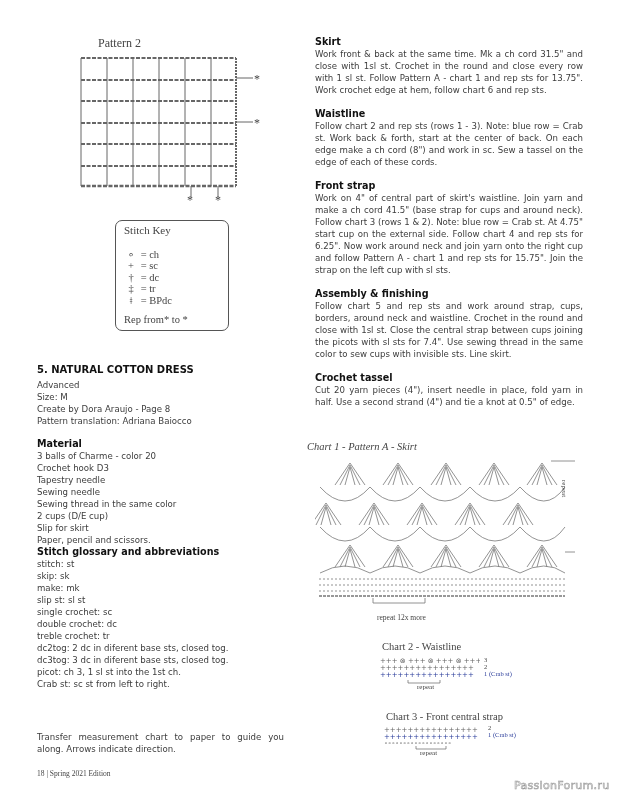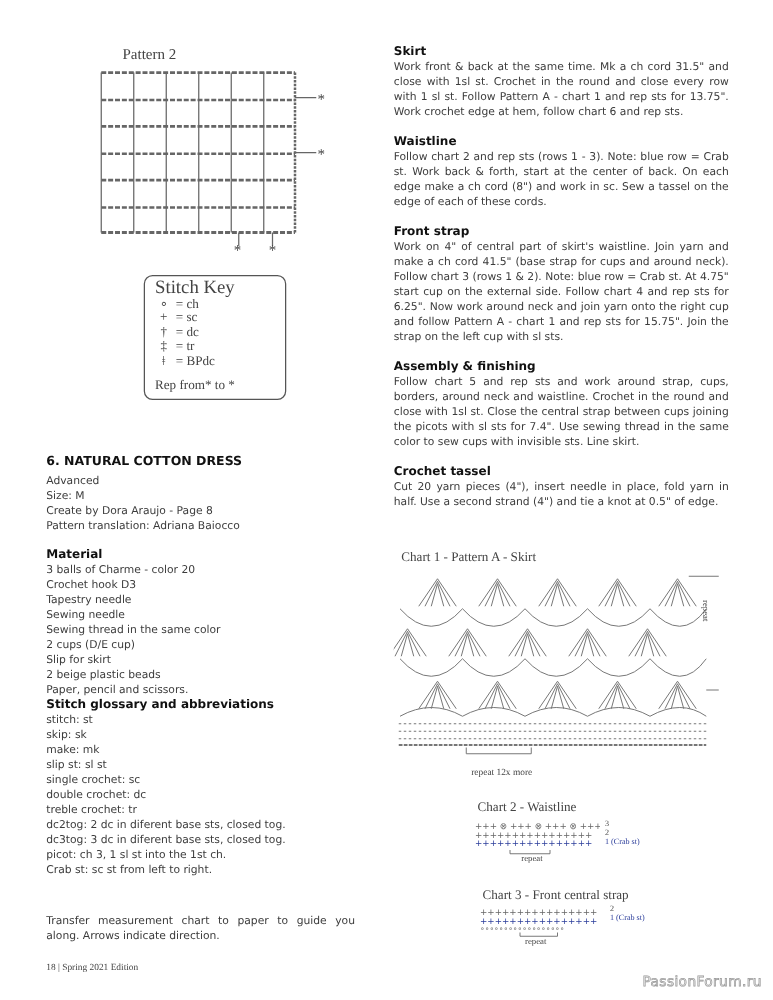--- a/index.html
+++ b/index.html
@@ -50,47 +50,46 @@
     <line x1="113" y1="132" x2="113" y2="143"></line>
     <line x1="140" y1="132" x2="140" y2="143"></line>
   </g>
 </svg>
 <div class="abs serif" style="left:254px; top:72px; font-size:12px;">*</div>
 <div class="abs serif" style="left:254px; top:116px; font-size:12px;">*</div>
 <div class="abs serif" style="left:187px; top:193px; font-size:12px;">*</div>
 <div class="abs serif" style="left:215px; top:193px; font-size:12px;">*</div>
 
 <div class="abs serif stitch-key" style="left:115px; top:220px;">
-  <div style="font-size:15px; margin-bottom:1px;">Stitch Key</div>
+  <div style="font-size:11px; margin-bottom:12px;">Stitch Key</div>
   <div><span style="display:inline-block;width:14px;text-align:center;">∘</span> <span>= ch</span></div>
   <div><span style="display:inline-block;width:14px;text-align:center;">+</span> <span>= sc</span></div>
   <div><span style="display:inline-block;width:14px;text-align:center;">†</span> <span>= dc</span></div>
   <div><span style="display:inline-block;width:14px;text-align:center;">‡</span> <span>= tr</span></div>
   <div style="margin-bottom:8px;"><span style="display:inline-block;width:14px;text-align:center;">ǂ</span> <span>= BPdc</span></div>
   <div>Rep from* to *</div>
 </div>
 
 <div class="abs body-text" style="left:37px; top:364px; width:250px;">
-  <h3 style="font-size:10px;margin-bottom:3px;">6. NATURAL COTTON DRESS</h3>
+  <h3 style="font-size:10px;margin-bottom:3px;">5. NATURAL COTTON DRESS</h3>
   <span class="line">Advanced</span>
   <span class="line">Size: M</span>
   <span class="line">Create by Dora Araujo  -  Page 8</span>
   <span class="line">Pattern translation: Adriana Baiocco</span>
 </div>
 
 <div class="abs body-text" style="left:37px; top:438px; width:250px;">
   <h3>Material</h3>
   <span class="line">3 balls of Charme - color 20</span>
   <span class="line">Crochet hook D3</span>
   <span class="line">Tapestry needle</span>
   <span class="line">Sewing needle</span>
   <span class="line">Sewing thread in the same color</span>
   <span class="line">2 cups (D/E cup)</span>
   <span class="line">Slip for skirt</span>
-  <span class="line">2 beige plastic beads</span>
   <span class="line">Paper, pencil and scissors.</span>
   <h3>Stitch glossary and abbreviations</h3>
   <span class="line">stitch: st</span>
   <span class="line">skip: sk</span>
   <span class="line">make: mk</span>
   <span class="line">slip st: sl st</span>
   <span class="line">single crochet: sc</span>
   <span class="line">double crochet: dc</span>
   <span class="line">treble crochet: tr</span>
   <span class="line">dc2tog: 2 dc in diferent base sts, closed tog.</span>
@@ -119,21 +118,21 @@
   <div class="section">
     <h3>Assembly &amp; finishing</h3>
     <p>Follow chart 5 and rep sts and work around strap, cups, borders, around neck and waistline. Crochet in the round and close with 1sl st. Close the central strap between cups joining the picots with sl sts for 7.4". Use sewing thread in the same color to sew cups with invisible sts. Line skirt.</p>
   </div>
   <div class="section">
     <h3>Crochet tassel</h3>
     <p>Cut 20 yarn pieces (4"), insert needle in place, fold yarn in half. Use a second strand (4") and tie a knot at 0.5" of edge.</p>
   </div>
 </div>
 
-<div class="abs serif chart-title" style="left:321px; top:441px;">Chart 1 - Pattern A - Skirt</div>
+<div class="abs serif chart-title" style="left:307px; top:441px;font-style:italic;">Chart 1 - Pattern A - Skirt</div>
 <svg class="abs" style="left:315px; top:455px;" width="260" height="150">
   <g stroke="#777" stroke-width="0.8" fill="none">
 
     <g id="fanrow">
       <path d="M20 30 L35 8 L50 30 M25 30 L35 10 L45 30 M30 30 L35 12 L40 30"></path>
       <path d="M68 30 L83 8 L98 30 M73 30 L83 10 L93 30 M78 30 L83 12 L88 30"></path>
       <path d="M116 30 L131 8 L146 30 M121 30 L131 10 L141 30 M126 30 L131 12 L136 30"></path>
       <path d="M164 30 L179 8 L194 30 M169 30 L179 10 L189 30 M174 30 L179 12 L184 30"></path>
       <path d="M212 30 L227 8 L242 30 M217 30 L227 10 L237 30 M222 30 L227 12 L232 30"></path>
     </g>

